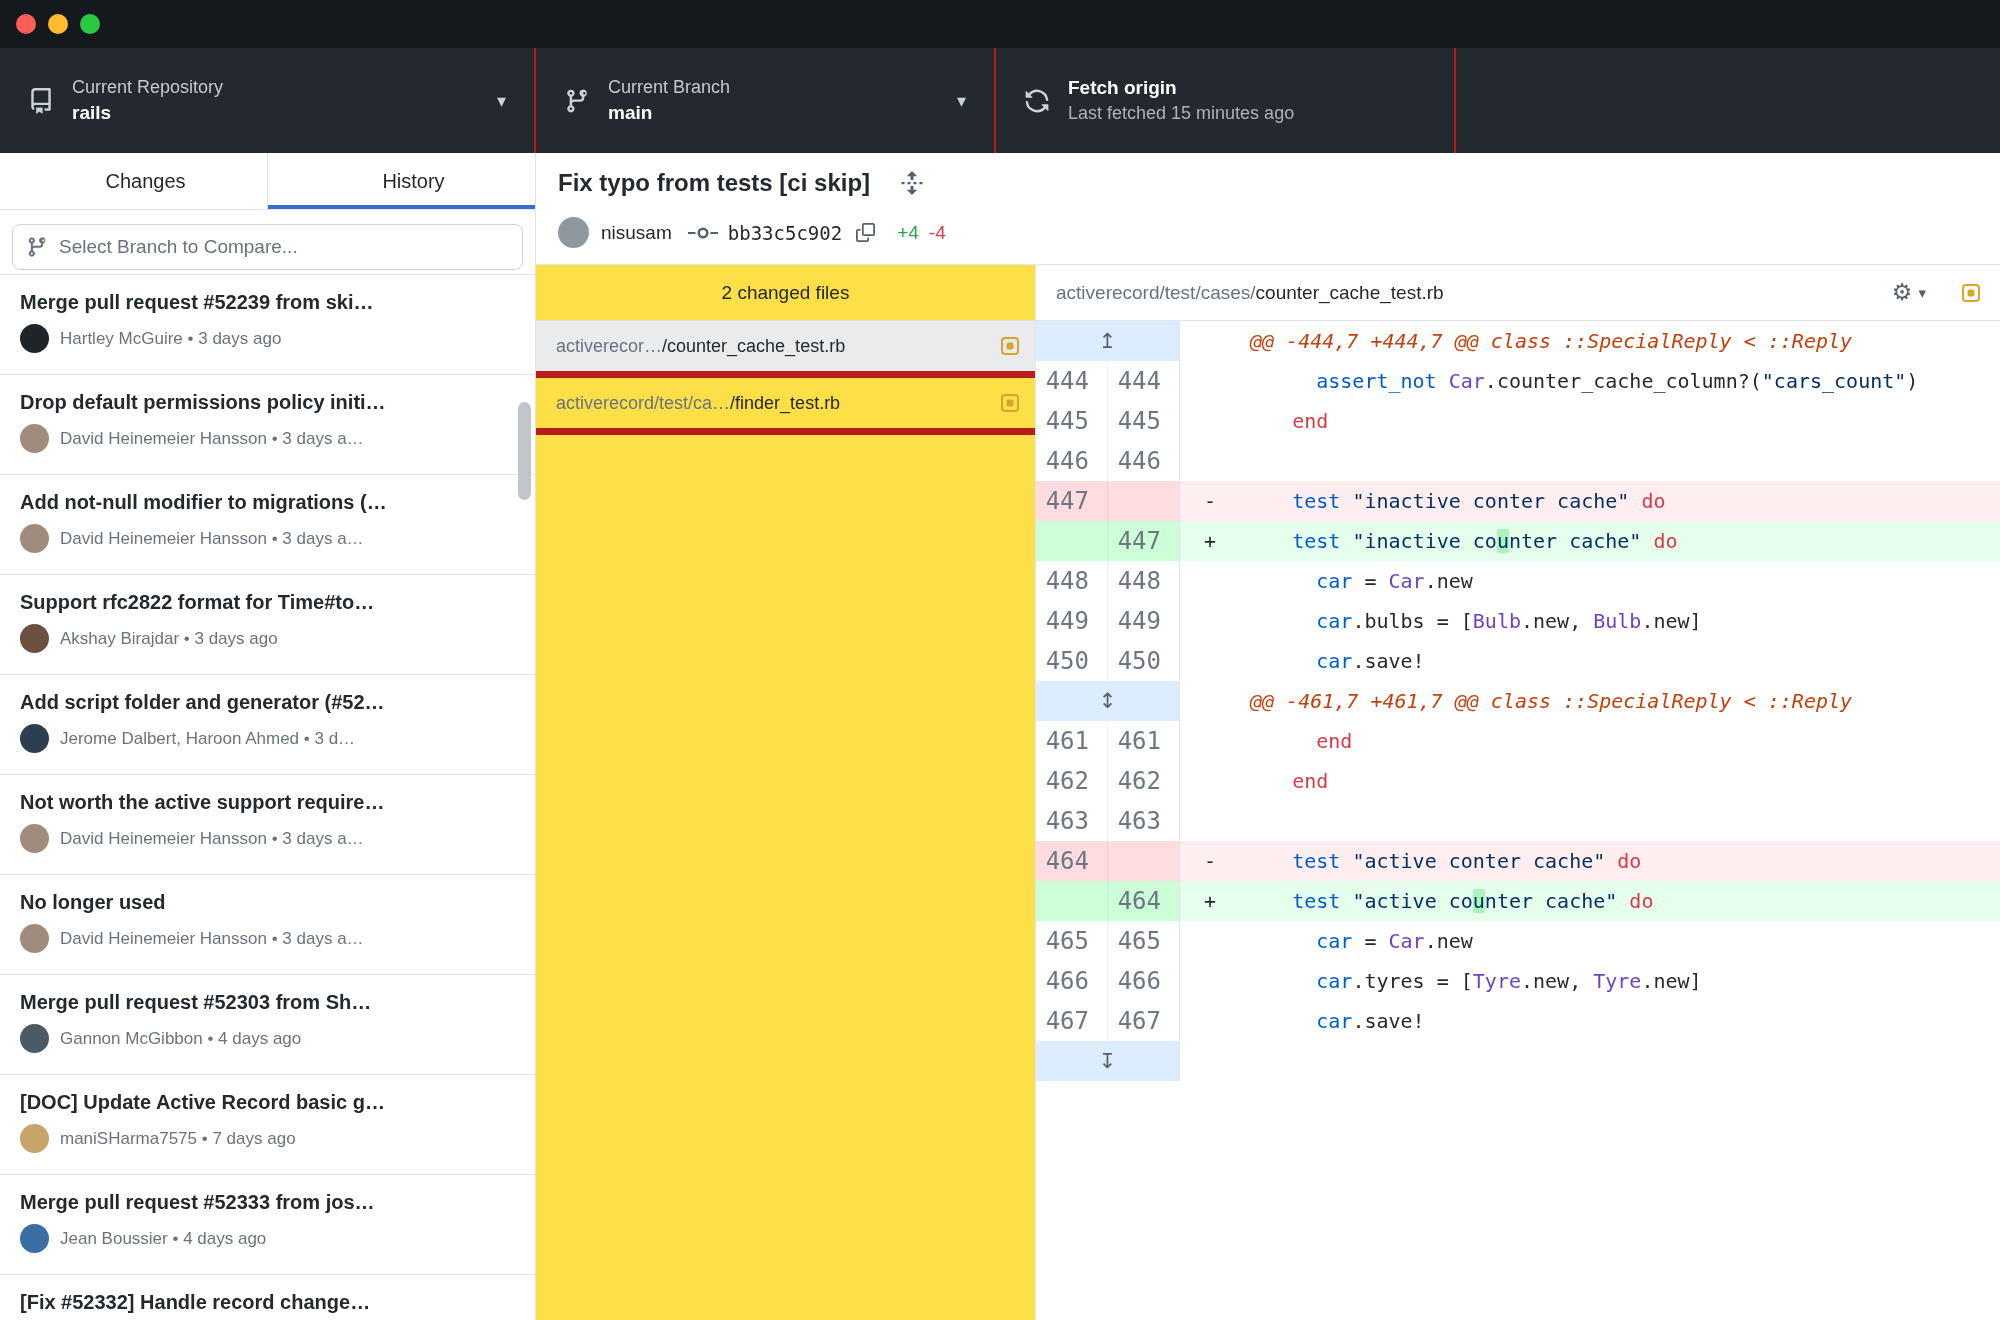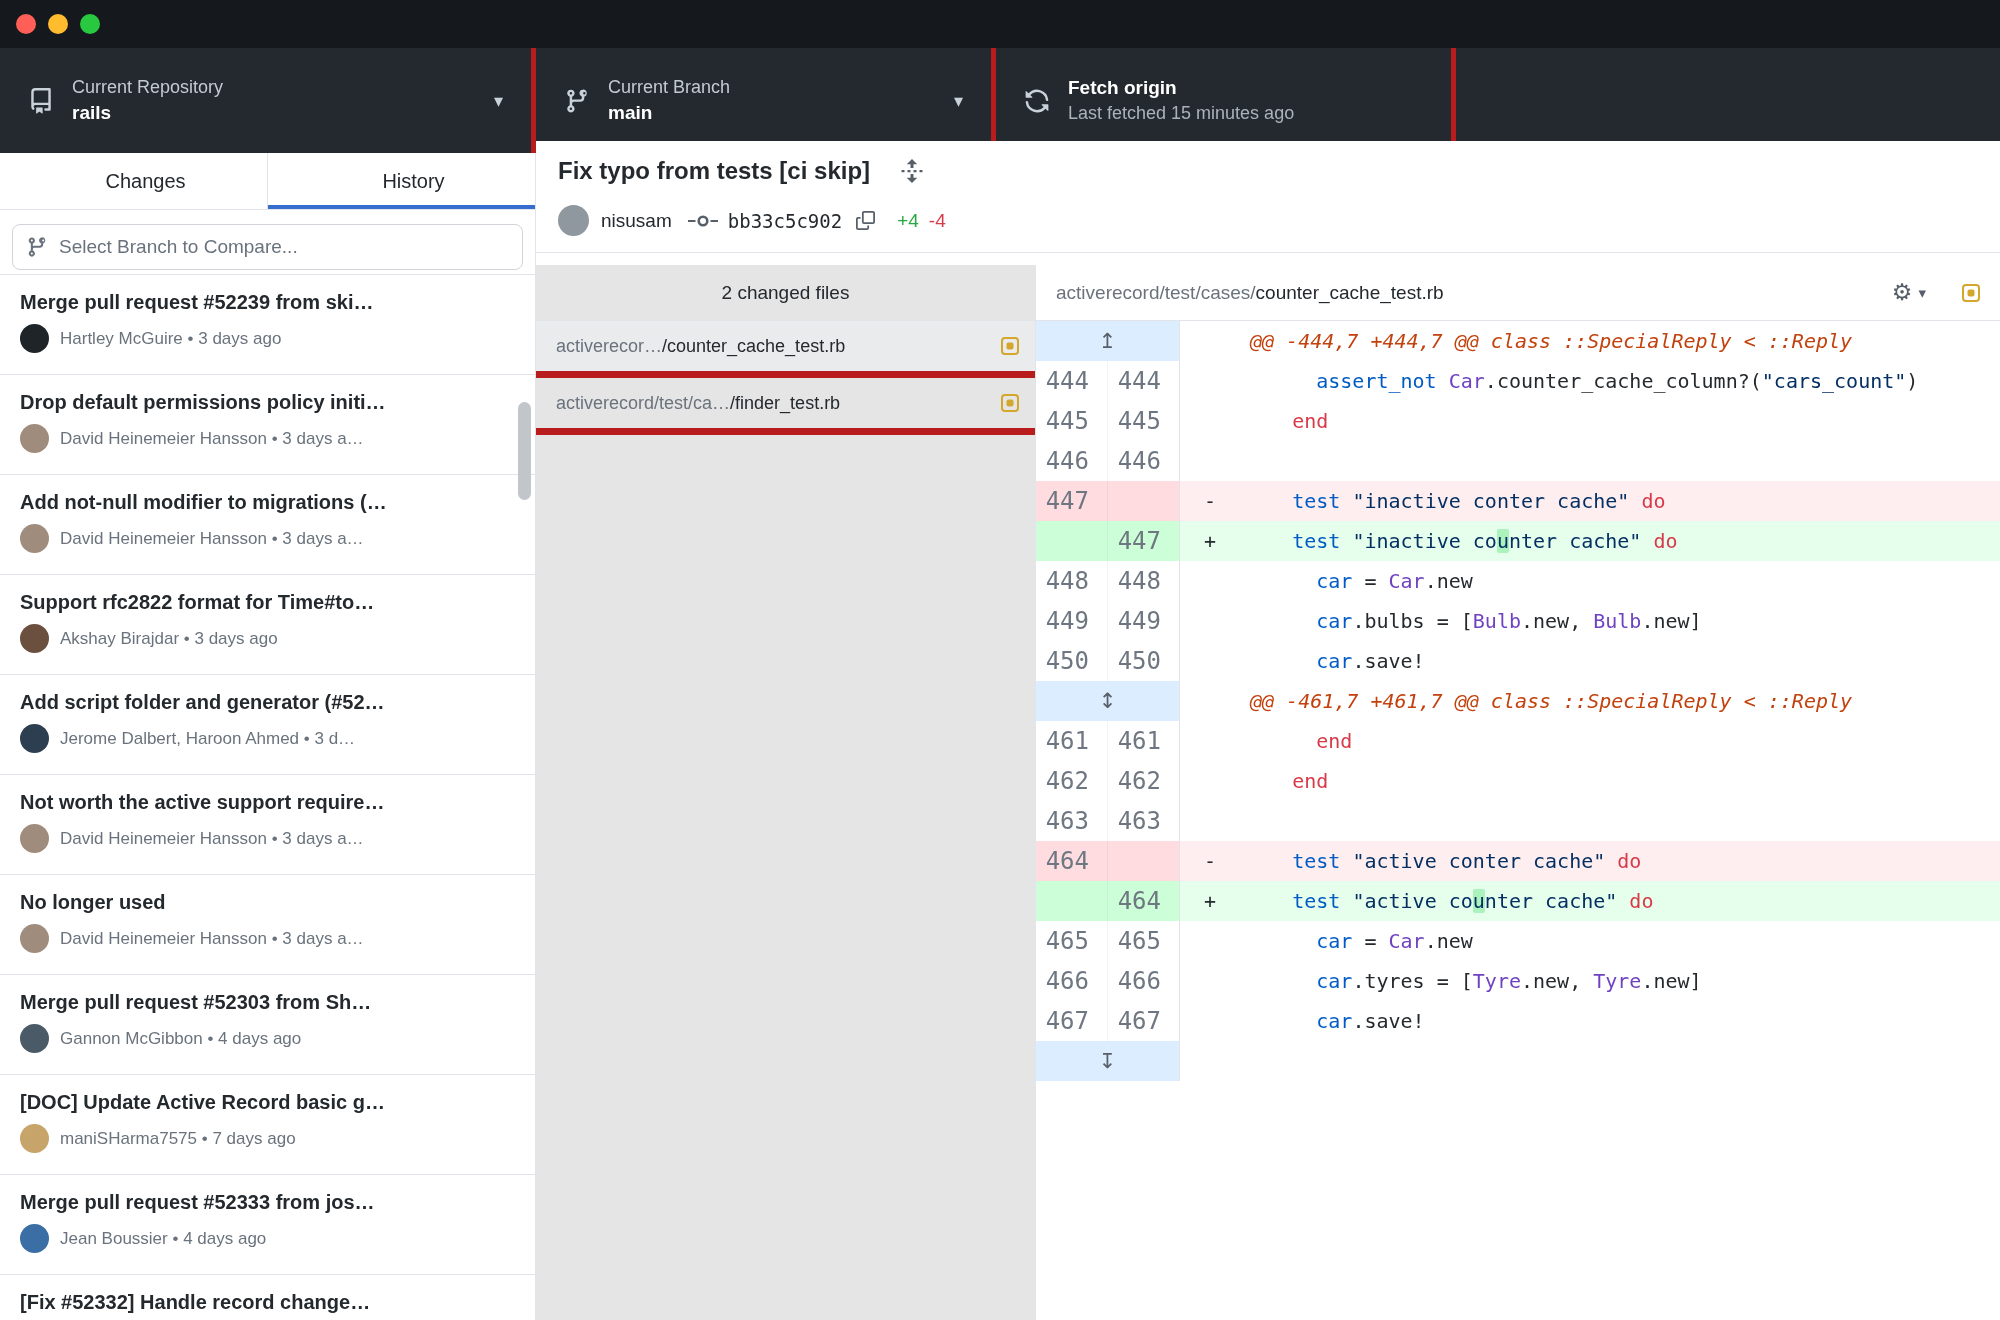--- a/index.html
+++ b/index.html
@@ -9,21 +9,21 @@
   
   .titlebar { position:absolute; left:0; top:0; width:2000px; height:48px; background:#15191d; }
   .light { position:absolute; top:14px; width:20px; height:20px; border-radius:50%; }
   .light.red    { left:16px;  background:#ff5f57; }
   .light.yellow { left:48px;  background:#febc2e; }
   .light.green  { left:80px;  background:#28c840; }
 
   
   .toolbar { position:absolute; left:0; top:48px; width:2000px; height:105px; background:#24292f;
              display:flex; color:#fff; }
-  .tb-section { display:flex; align-items:center; padding:4px 28px; border-right:5px solid #b91c1c;
+  .tb-section { display:flex; align-items:center; padding:4px 28px; border-right:2px solid #b91c1c;
                 position:relative; flex:none; }
   .tb-section.repo   { width:536px; }
   .tb-section.branch { width:460px; }
   .tb-section.fetch  { width:460px; }
   .tb-rest { flex:1; }
   .tb-icon { width:26px; height:26px; margin-right:18px; fill:#c9d1d9; flex:none; }
   .tb-label { font-size:18px; color:#c3cad2; margin-bottom:4px; }
   .tb-value { font-size:19px; font-weight:bold; color:#fff; }
   .tb-sub   { font-size:18px; color:#aab2ba; margin-top:4px;text-align:right; }
   .tb-caret { position:absolute; right:28px; top:50%; transform:translateY(-50%);
@@ -49,38 +49,38 @@
   .commit-row { height:100px; padding:16px 20px 0 20px; border-bottom:1px solid #e1e4e8; }
   .commit-title { font-size:20px; font-weight:bold; white-space:nowrap; overflow:hidden; }
   .commit-meta { margin-top:10px; display:flex; align-items:center; }
   .avatar { display:inline-block; width:29px; height:29px; border-radius:50%; background:#959da5;
             margin-right:11px; flex:none; }
   .meta-text { font-size:17px; color:#6a737d; white-space:nowrap; overflow:hidden; }
   .scroll-thumb { position:absolute; right:4px; top:249px; width:13px; height:98px;
                   background:#c2c6ca; border-radius:7px; }
 
   
-  .commit-header { position:absolute; left:536px; top:141px; right:0; height:112px; background:#fff;
+  .commit-header { position:absolute; left:536px; top:153px; right:0; height:112px; background:#fff;
                    border-bottom:1px solid #e1e4e8; }
   .commit-title-row { position:absolute; left:22px; top:16px; display:flex; align-items:center; }
   .page-title { font-size:24px; font-weight:bold; }
   .unfold { width:24px; height:24px; margin-left:30px; fill:#57606a; }
   .commit-author-row { position:absolute; left:22px; top:64px; display:flex; align-items:center;
                        font-size:19px; }
   .author-avatar { width:31px; height:31px; border-radius:50%; margin-right:12px; flex:none; }
   .author-name { font-weight:normal; margin-right:16px; }
   .commit-graph { width:30px; height:18px; stroke:#57606a; fill:#57606a; margin-right:10px; }
   .commit-hash { font-family:"DejaVu Sans Mono", monospace; font-size:19px; color:#24292e;
                  margin-right:14px; }
   .copy-icon { width:19px; height:19px; fill:#57606a; margin-right:22px; }
   .added-count { color:#28a745; margin-right:10px; }
   .removed-count { color:#d73a49; }
 
   
-  .files-panel { position:absolute; left:536px; top:265px; width:500px; bottom:0; background:#e5e5e5;
+  .files-panel { position:absolute; left:536px; top:265px; width:500px; bottom:0; background:#fde047;
                  border-right:1px solid #e1e4e8; }
   .files-header { height:56px; border-bottom:1px solid #e1e4e8; display:flex; align-items:center;
                   justify-content:center; font-size:19px; }
   .file-row { height:57px; display:flex; align-items:center; padding:0 16px 0 20px;
               border-bottom:7px solid #b91c1c; font-size:18px; }
   .file-row.selected { background:#e9ebed; }
   .file-name { white-space:nowrap; overflow:hidden; flex:1; }
   .file-prefix { color:#6a737d; }
   .file-suffix { color:#24292e; }
   .status-modified { width:18px; height:18px; border:2px solid #d4a72c; border-radius:4px;

